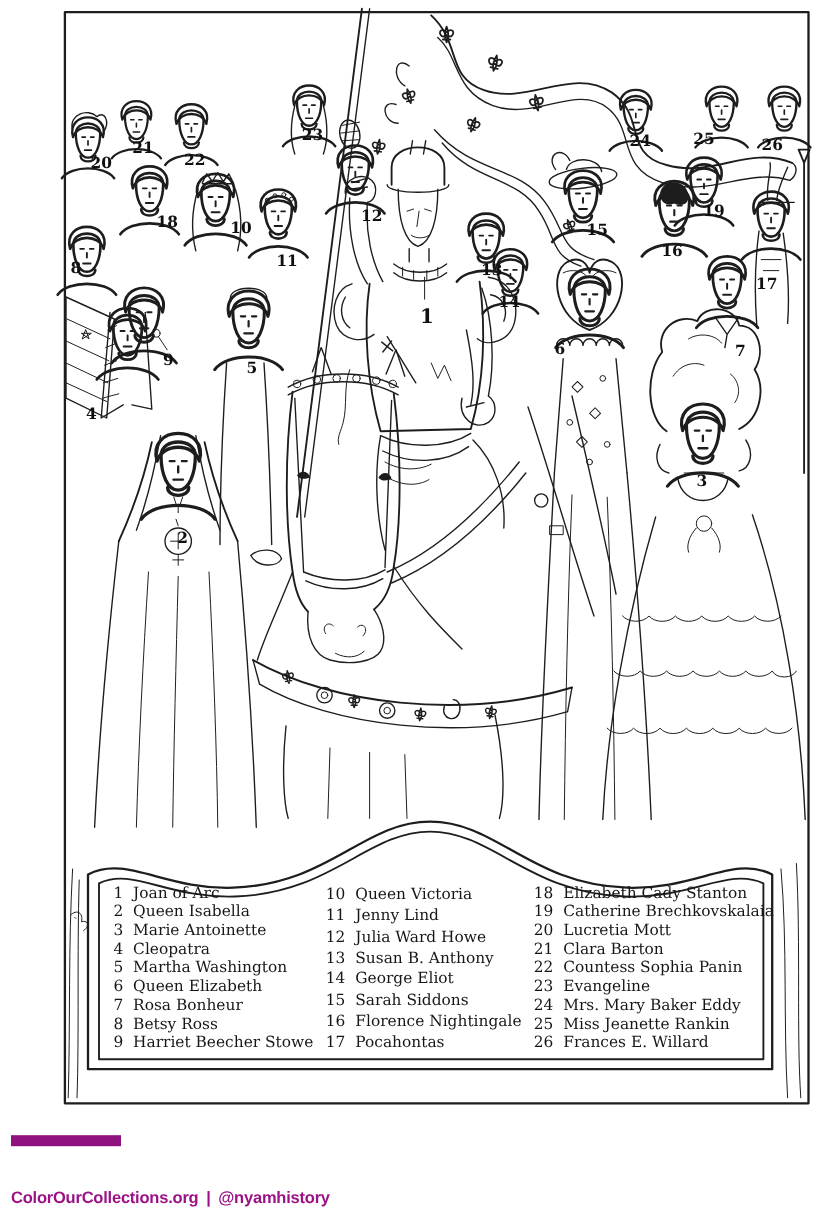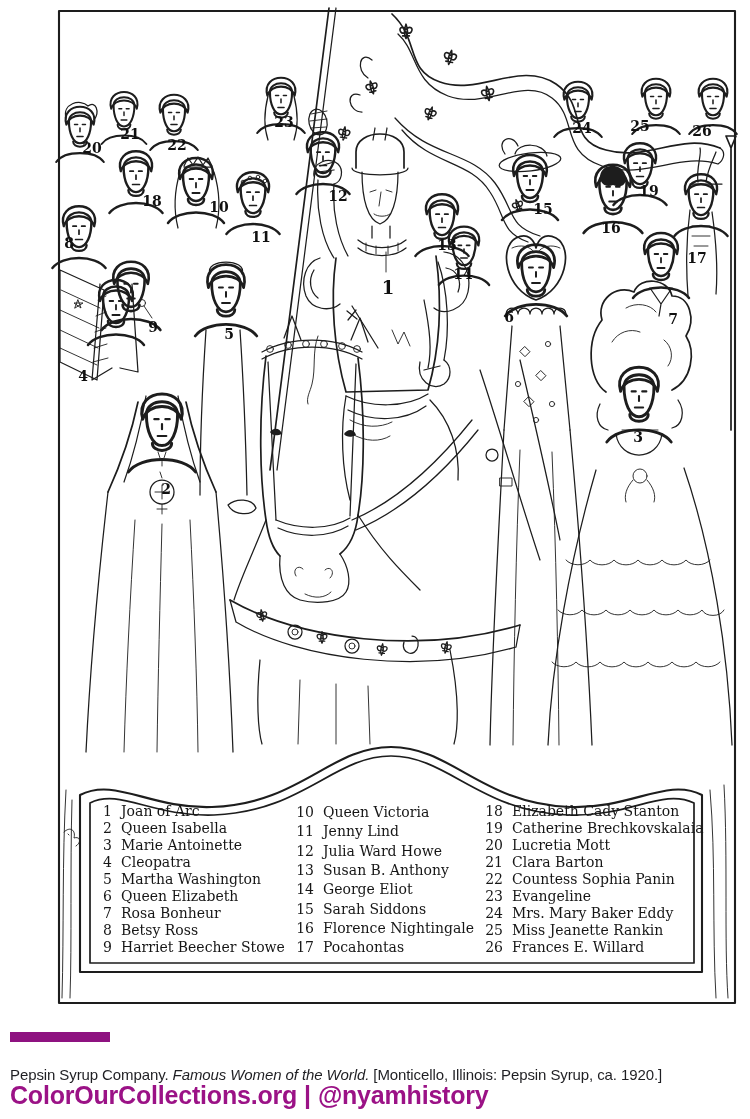--- a/index.html
+++ b/index.html
@@ -16,21 +16,21 @@
   svg .whitefill{fill:#ffffff;}
   svg text{stroke:none;}
   .lg-num{font:400 14px "DejaVu Serif",serif;fill:#161616;}
   .lg-name{font:400 14px "DejaVu Serif",serif;fill:#161616;}
   .fig-num{font:700 14px "DejaVu Serif",serif;fill:#101010;}
   .fig-num-big{font:700 18px "DejaVu Serif",serif;fill:#101010;}
   .accent-bar{position:absolute;left:10px;top:1032px;width:100px;height:10px;background:#8e1280;}
   .caption{position:absolute;left:10px;top:1050px;width:730px;font-size:15px;line-height:20px;
            color:#1f1f23;letter-spacing:-0.1px;}
   .caption .it{font-style:italic;}
-  .footer{position:absolute;left:10px;top:1081px;width:730px;font-size:25px;font-weight:bold;
+  .footer{position:absolute;left:10px;top:1081px;width:730px;font-size:15px;font-weight:bold;
           color:#9b1286;letter-spacing:-0.2px;}
   .footer .sep{margin:0 7px;font-weight:bold;}
 </style>
 </head>
 <body>
 
 <div class="page">
 
 <svg width="750" height="1020" viewBox="0 0 750 1020">
 
@@ -332,17 +332,16 @@
     <text class="fig-num" x="177" y="150" text-anchor="middle">22</text>
     <text class="fig-num" x="284" y="127" text-anchor="middle">23</text>
     <text class="fig-num" x="582" y="133" text-anchor="middle">24</text>
     <text class="fig-num" x="640" y="131" text-anchor="middle">25</text>
     <text class="fig-num" x="702" y="136" text-anchor="middle">26</text>
   </g>
 </svg>
 
 <div class="accent-bar"></div>
 
-<p class="caption"><span>Pepsin Syrup Company. </span><span class="it">Famous Women of the World.</span><span> [Monticello, Illinois: Pepsin Syrup, ca. 1920.]</span></p>
 
 <div class="footer"><span>ColorOurCollections.org</span><span class="sep">|</span><span>@nyamhistory</span></div>
 
 </div>
 
 </body></html>

